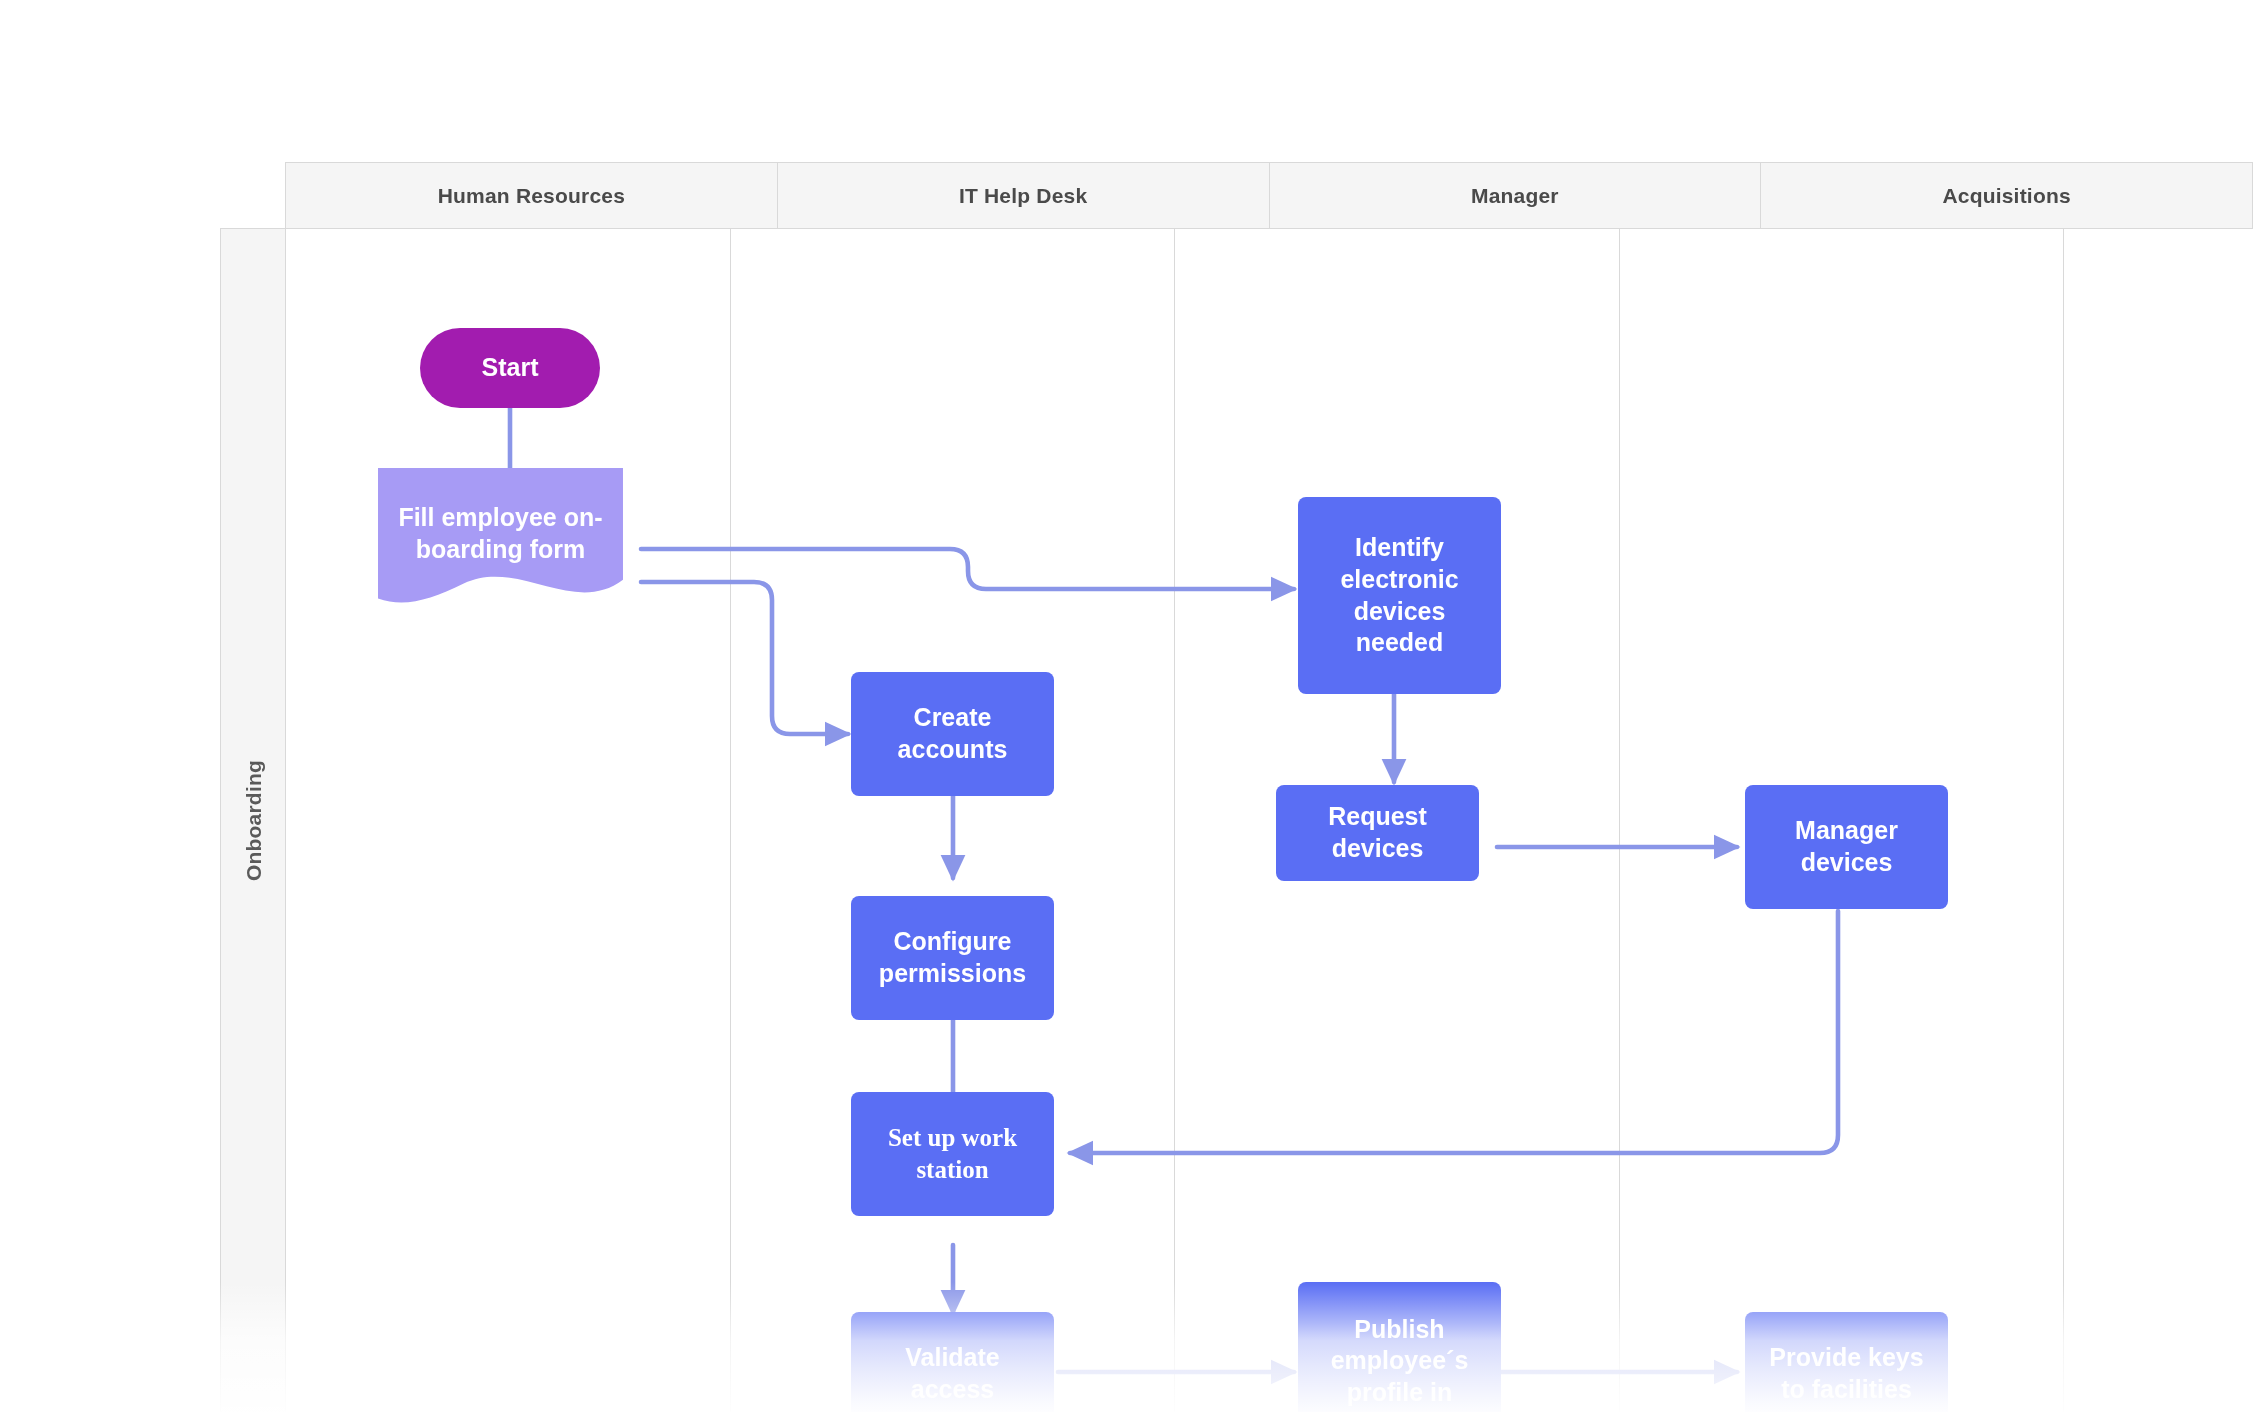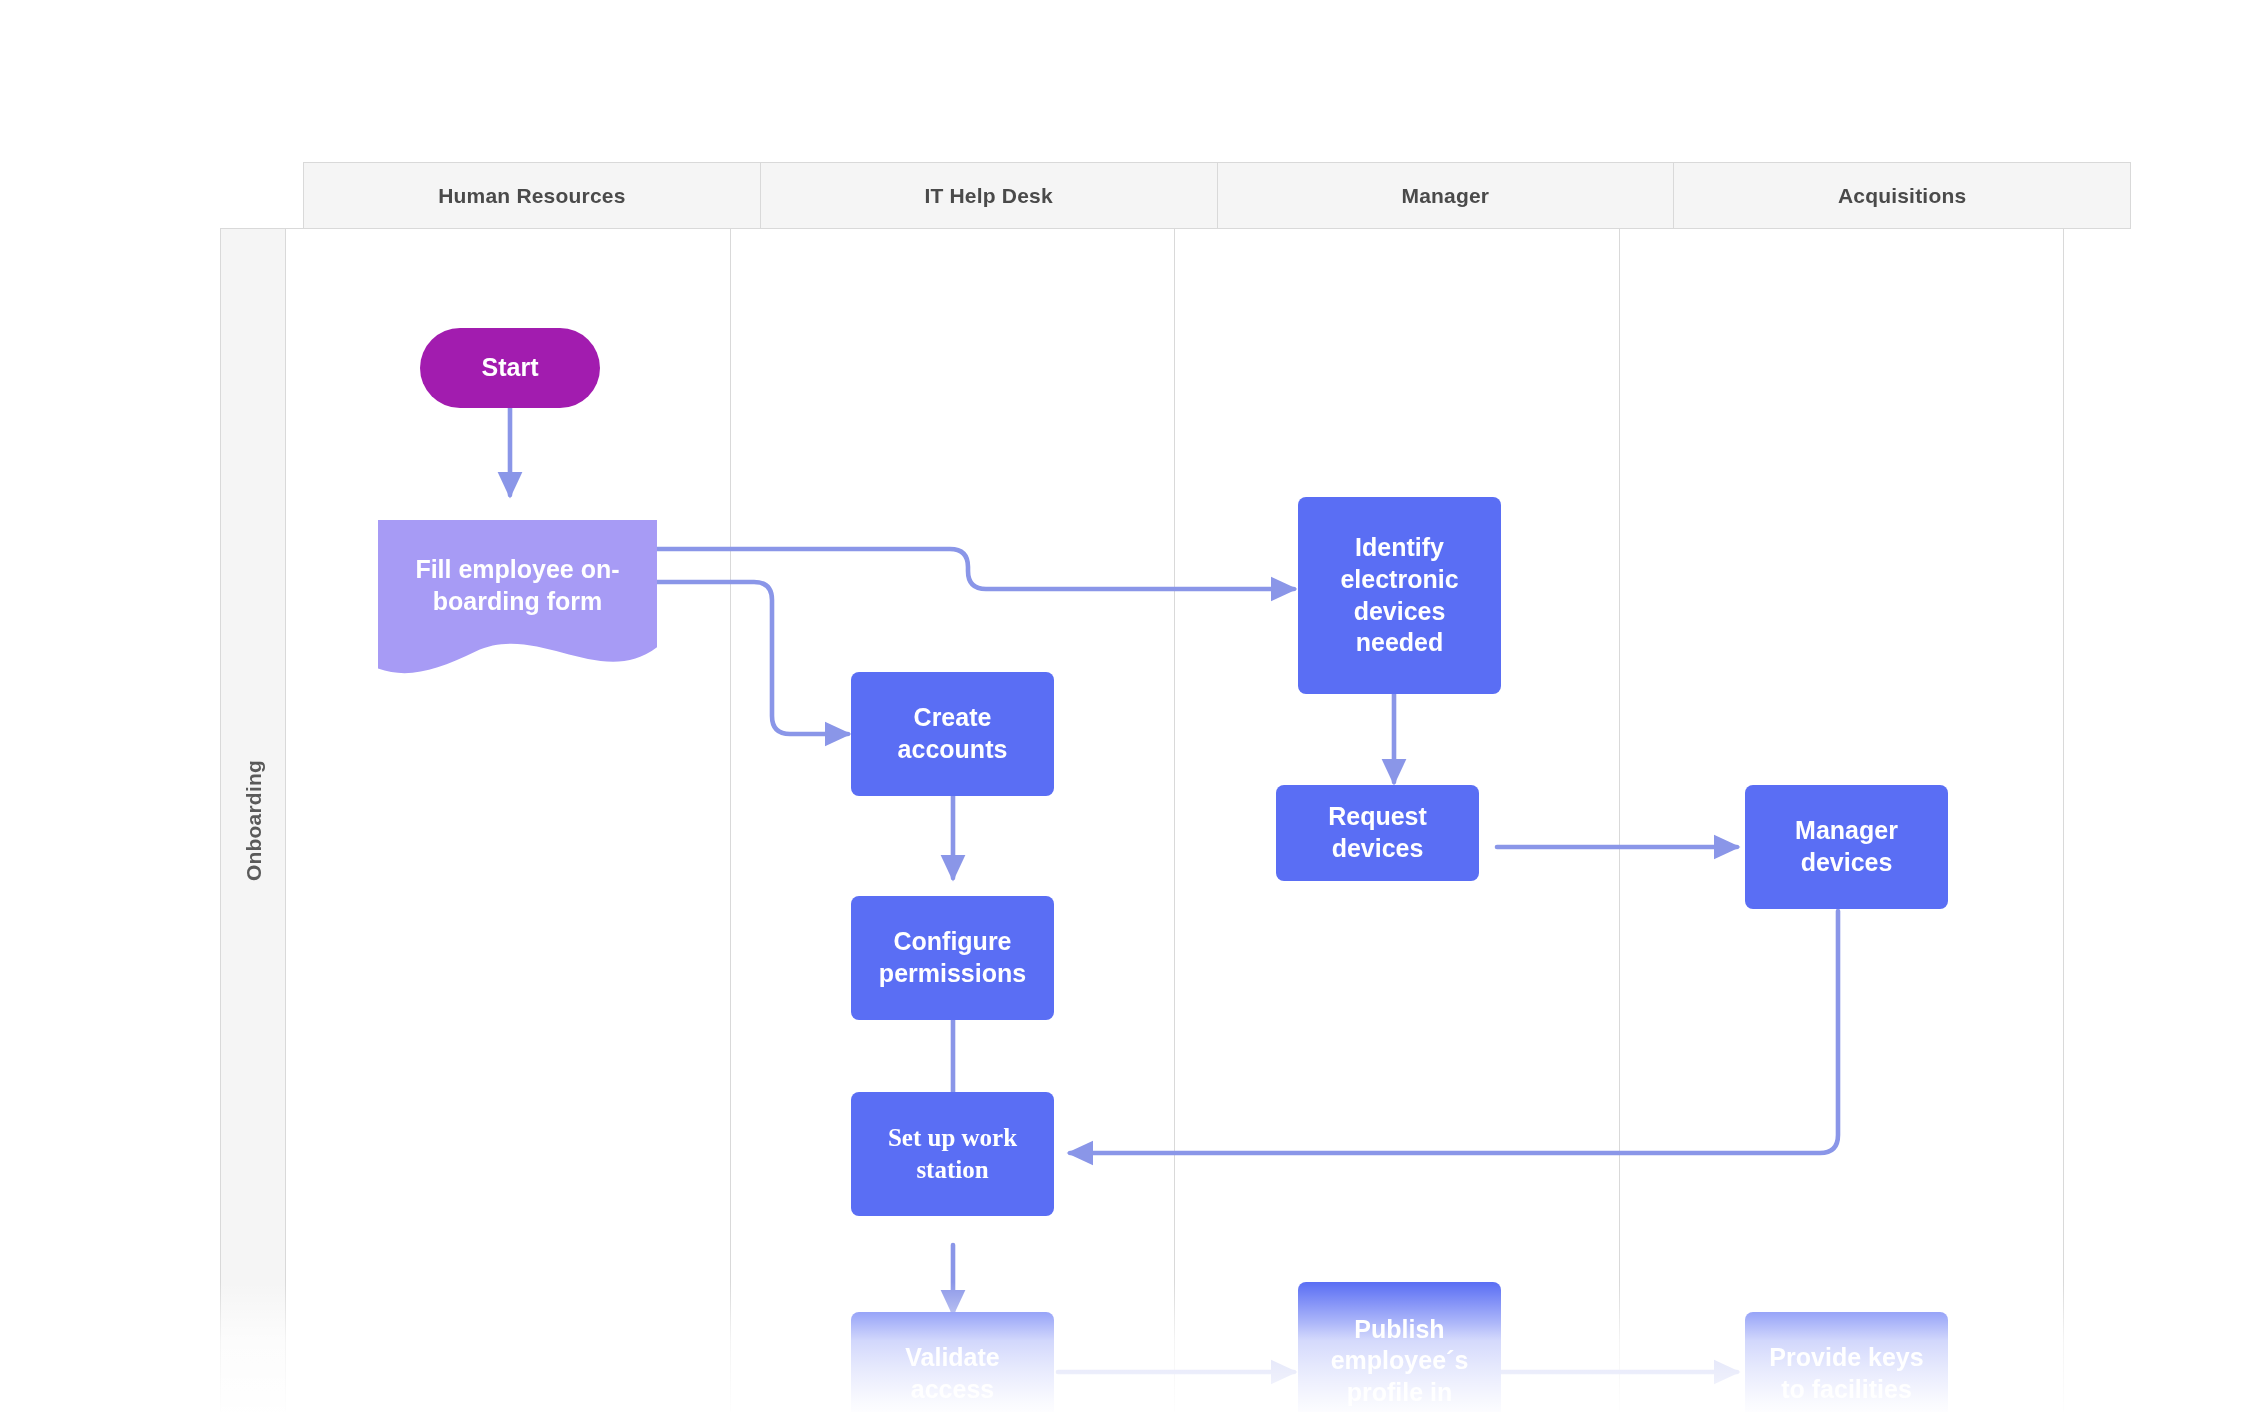--- a/index.html
+++ b/index.html
@@ -17,21 +17,21 @@
     box-sizing:border-box;
   }
   .lane-label-text{
     position:absolute;left:0;top:0;width:66px;height:1184px;
     display:flex;align-items:center;justify-content:center;
     color:#5a5a5a;font-size:21px;font-weight:bold;letter-spacing:.2px;
     writing-mode:vertical-rl;transform:rotate(180deg);
     white-space:nowrap;
   }
   .header-row{
-    position:absolute;left:303px;top:162px;width:1828px;height:67px;
+    position:absolute;left:285px;top:162px;width:1968px;height:67px;
     display:flex;box-sizing:border-box;
     border:1px solid #d9d9d9;background:#f5f5f5;
   }
   .header-cell{
     flex:1 1 0;display:flex;align-items:center;justify-content:center;
     color:#4a4a4a;font-size:21px;font-weight:bold;letter-spacing:.2px;
     border-right:1px solid #d9d9d9;box-sizing:border-box;
   }
   .header-cell:last-child{border-right:none;justify-content:center;}
 
@@ -135,21 +135,21 @@
       <path d="M 1058 1372 L 1294 1372"></path>
 
       <path d="M 1497 1372 L 1737 1372"></path>
     </g>
   </svg>
 
   <div class="node start" style="left:420px;top:328px;width:180px;height:80px;">
     <span>Start</span>
   </div>
 
-  <div class="node doc" style="left:378px;top:520px;width:279px;height:155px;">
+  <div class="node doc" style="left:378px;top:468px;width:245px;height:155px;">
     <svg class="doc-shape" viewBox="0 0 263 155" preserveAspectRatio="none">
       <path d="M0 0 H263 V120 C 210 160, 150 96, 92 124 C 55 142, 28 150, 0 140 Z" fill="#a79bf5"></path>
     </svg>
     <span>Fill employee on-boarding form</span>
   </div>
 
   <div class="node process" style="left:851px;top:672px;width:203px;height:124px;">
     <span>Create accounts</span>
   </div>
 

